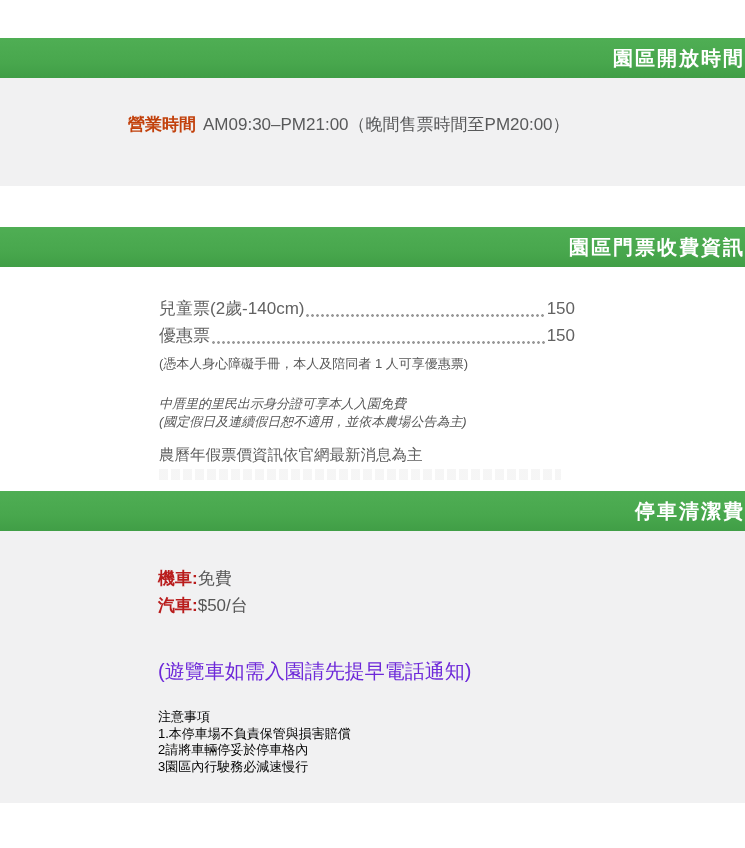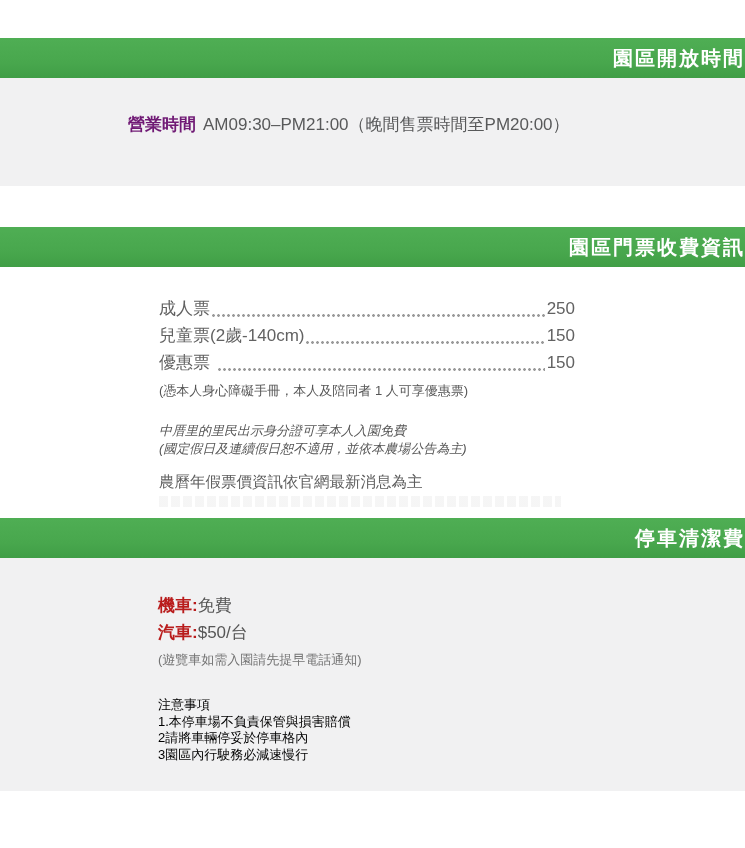--- a/index.html
+++ b/index.html
@@ -31,21 +31,21 @@
   }
 
   
   .sec-hours {
     background: #f1f1f2;
     padding: 31px 40px 46px 128px;
     font-size: 17px;
     line-height: 31px;
     color: #58595a;
   }
-  .green-label { color: #701a75; font-weight: 700; }
+  .green-label { color: #c2410c; font-weight: 700; }
   .hours-value { margin-left: 7px; }
 
   
   .sec-tickets {
     background: #ffffff;
     padding: 28px 0 11px 159px;
   }
   .ticket-list { width: 416px; }
   .ticket-row {
     display: flex;
@@ -96,23 +96,24 @@
     background: #f1f1f2;
     padding: 34px 0 28px 158px;
   }
   .park-row {
     font-size: 17px;
     line-height: 27px;
     color: #565656;
   }
   .park-label { color: #b91c1c; font-weight: 700; }
   .bus-note {
-    font-size: 13px;
+    font-size: 20px;
     line-height: 27px;
-    color: #737373;
+    color: #6d28d9;
+    margin-top: 39px;
   }
   .notice-block {
     margin-top: 24px;
     font-size: 13px;
     line-height: 16.5px;
     color: #000000;
   }
 </style>
 </head>
 <body>
@@ -130,25 +131,20 @@
     </div>
   </div>
 
   <div class="white-gap"></div>
 
   <div class="green-bar">
     <span class="bar-title">園區門票收費資訊</span>
   </div>
   <div class="sec-tickets">
     <div class="ticket-list">
-      <div class="ticket-row">
-        <span>成人票</span>
-        <span class="leader"></span>
-        <span>250</span>
-      </div>
       <div class="ticket-row">
         <span>兒童票(2歲-140cm)</span>
         <span class="leader"></span>
         <span>150</span>
       </div>
       <div class="ticket-row">
         <span>優惠票</span>
         <span class="leader"></span>
         <span>150</span>
       </div>

